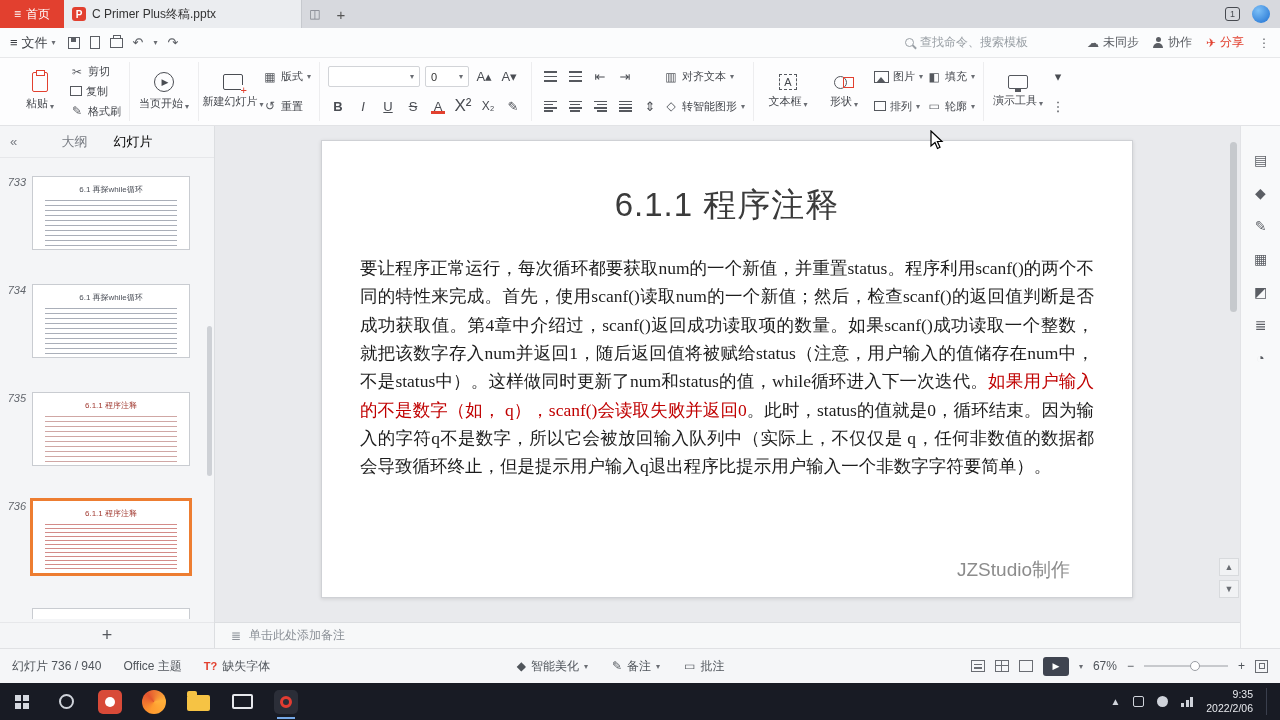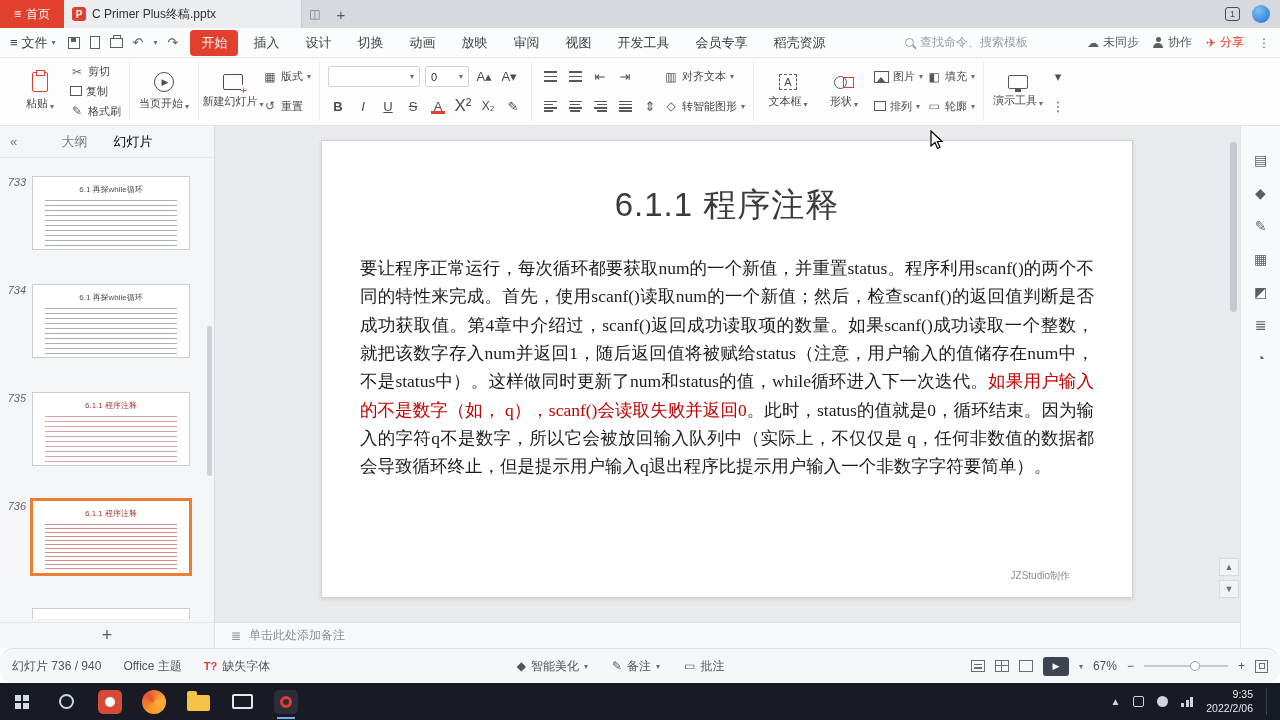--- a/index.html
+++ b/index.html
@@ -95,32 +95,32 @@
   .thumb-partial { margin-left:32px; width:158px; height:11px; background:#fff; border:1px solid #c9ccd1; border-bottom:none; }
   .plus-row { position:absolute; left:0; right:0; bottom:0; height:26px; display:flex; align-items:center; justify-content:center; font-size:18px; color:#55585e; border-top:1px solid #e6e7ea; }
   .side-scroll { position:absolute; right:2px; top:200px; width:5px; height:150px; background:#ced1d6; border-radius:3px; }
 
   
   .canvas { position:absolute; left:215px; top:126px; right:40px; height:496px; background:#e9eaed; overflow:hidden; }
   .slide { position:absolute; left:106px; top:14px; width:812px; height:458px; background:#fff; border:1px solid #cfd1d5; box-shadow:0 1px 4px rgba(0,0,0,.12); }
   .slide-title { margin-top:42px; text-align:center; font-size:33px; color:#3b3b3b; font-weight:500; letter-spacing:1px; }
   .slide-body { margin:26px 38px 0; font-family:"Liberation Serif", serif; font-size:17.5px; line-height:1.62; text-align:justify; color:#1d1d1d; }
   .seg-red { color:#c00000; }
-  .slide-credit { position:absolute; right:62px; bottom:14px; font-size:10px; color:#8c8c8c; }
+  .slide-credit { position:absolute; right:62px; bottom:14px; font-size:19px; color:#8c8c8c; }
   .canvas-scroll { position:absolute; right:3px; top:16px; width:7px; height:170px; background:#c6c9cd; border-radius:4px; }
   .scroll-btn { position:absolute; right:1px; width:20px; height:18px; background:#f1f2f4; border:1px solid #d8dadd; color:#6a6d73; font-size:9px; display:flex; align-items:center; justify-content:center; }
 
   
   .rightcol { position:absolute; right:0; top:126px; width:40px; bottom:72px; background:#f8f9fa; border-left:1px solid #e2e3e6; display:flex; flex-direction:column; align-items:center; padding-top:26px; gap:17px; color:#5b5e64; font-size:14px; }
 
   
   .notesbar { position:absolute; left:215px; top:622px; right:40px; height:26px; background:#f7f8f9; border-top:1px solid #dcdee1; display:flex; align-items:center; gap:8px; padding-left:16px; font-size:12px; color:#8a8f96; }
 
   
-  .statusbar { position:absolute; left:0; top:648px; right:0; height:35px; background:#f5f6f8; border-top:1px solid #e0e1e4; display:flex; align-items:center; padding:0 12px; gap:22px; font-size:12px; color:#50555b;border-radius:13px; }
+  .statusbar { position:absolute; left:0; top:648px; right:0; height:35px; background:#f5f6f8; border-top:1px solid #e0e1e4; display:flex; align-items:center; padding:0 12px; gap:22px; font-size:12px; color:#50555b; }
   .sb-item { display:flex; align-items:center; gap:5px; white-space:nowrap; }
   .t-missing { font-weight:bold; font-size:11px; color:#e2402f; }
   .sb-center { margin:0 auto; display:flex; gap:24px; }
   .sb-right { display:flex; align-items:center; gap:10px; }
   .i-view { width:14px; height:12px; border:1.4px solid #6a6d73; position:relative; }
   .i-view.grid { background:linear-gradient(#6a6d73,#6a6d73) 50% 0/1.4px 100% no-repeat, linear-gradient(#6a6d73,#6a6d73) 0 50%/100% 1.4px no-repeat; }
   .i-view.lines::after { content:""; position:absolute; left:2px; right:2px; top:3px; height:5px; background:repeating-linear-gradient(to bottom,#6a6d73 0 1.4px, transparent 1.4px 3.4px); }
   .playbtn { width:26px; height:19px; background:#3f4450; color:#fff; border-radius:3px; display:flex; align-items:center; justify-content:center; font-size:9px; }
   .ztrack { width:84px; height:2px; background:#c7c9cd; position:relative; }
   .zhandle { position:absolute; left:55%; top:-4px; width:10px; height:10px; border-radius:50%; background:#fff; border:1px solid #9a9da3; }
@@ -179,33 +179,20 @@
     <span class="cr">▾</span>
   </div>
   <div class="qicons">
     <span class="i-save"></span>
     <span class="i-doc"></span>
     <span class="i-print"></span>
     <span class="glyph">↶</span>
     <span class="cr">▾</span>
     <span class="glyph">↷</span>
   </div>
-  <div class="mtabs">
-      <div class="mtab active">开始</div>
-      <div class="mtab">插入</div>
-      <div class="mtab">设计</div>
-      <div class="mtab">切换</div>
-      <div class="mtab">动画</div>
-      <div class="mtab">放映</div>
-      <div class="mtab">审阅</div>
-      <div class="mtab">视图</div>
-      <div class="mtab">开发工具</div>
-      <div class="mtab">会员专享</div>
-      <div class="mtab">稻壳资源</div>
-    </div>
   <div class="msearch">
     <span class="i-lens"></span>
     <span>查找命令、搜索模板</span>
   </div>
   <div class="mright">
     <div class="mitem">
       <span>☁</span>
       <span>未同步</span>
     </div>
     <div class="mitem">

